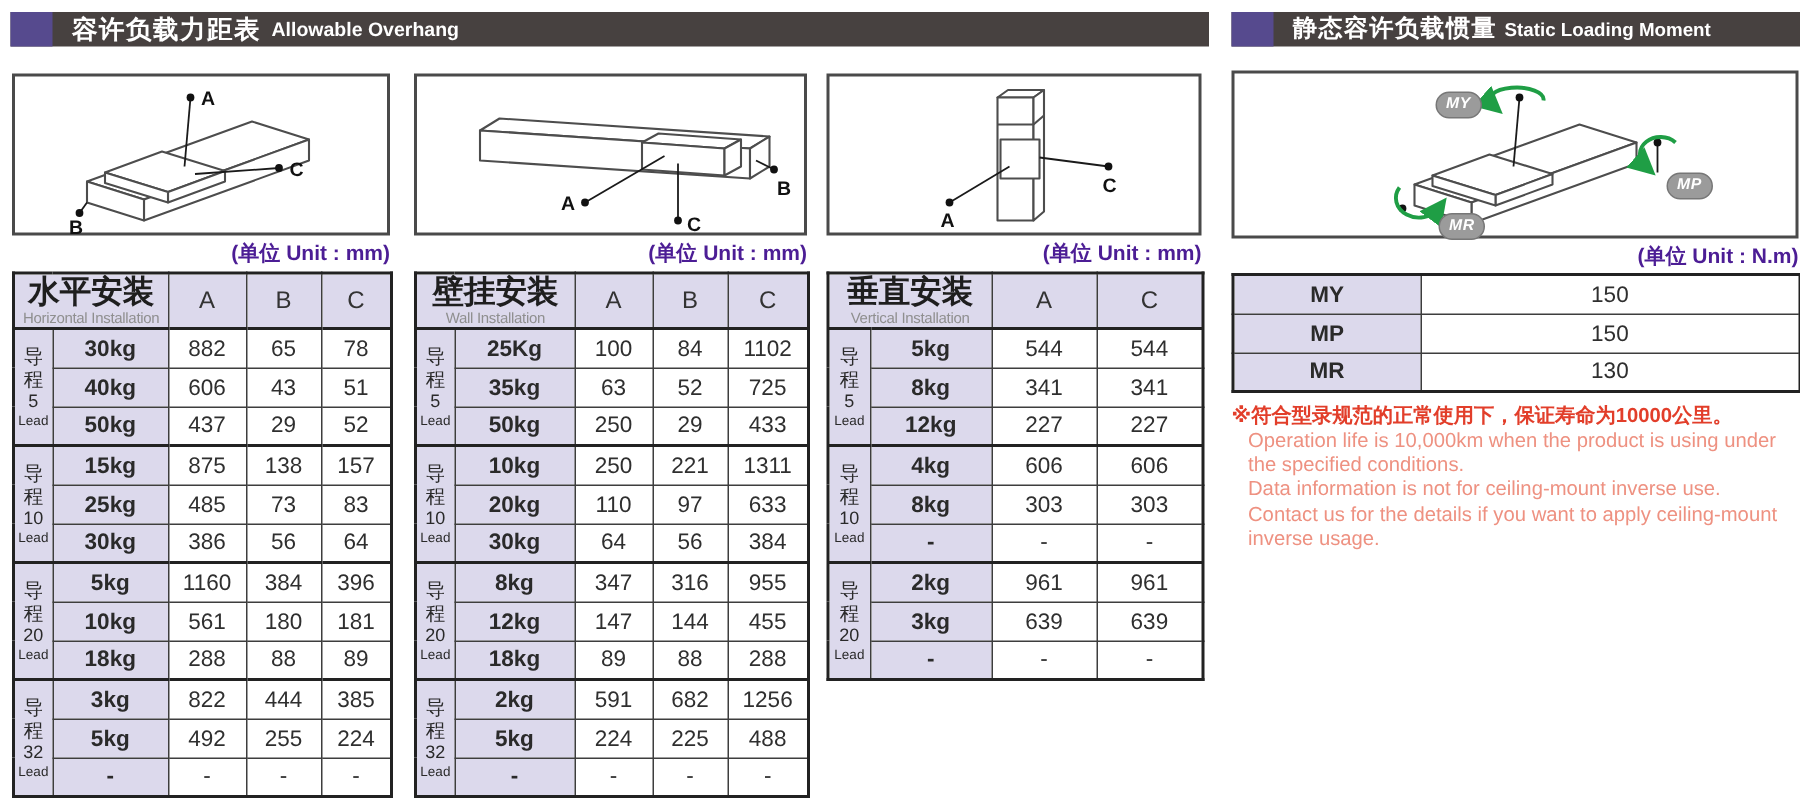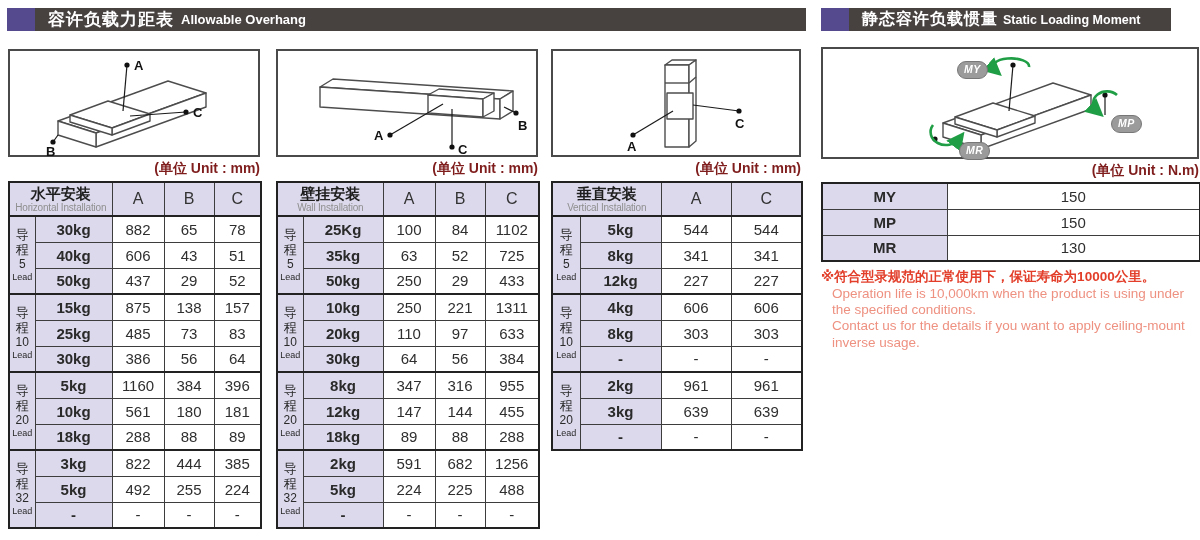--- a/index.html
+++ b/index.html
@@ -2,60 +2,60 @@
 <html><head>
 <meta charset="utf-8">
 <style>
   html,body{margin:0;padding:0;background:#fff;}
   .page{position:relative;width:1200px;height:540px;overflow:hidden;background:#fff;
         font-family:"Liberation Sans","DejaVu Sans",sans-serif;color:#222;padding-left:43px;}
 
   
   .bar{position:absolute;height:23px;background:#474140;display:flex;align-items:center;}
   .bar-left{left:7px;top:8px;width:799px;}
-  .bar-right{left:821px;top:8px;width:350px;}
+  .bar-right{left:821px;top:8px;width:379px;}
   .bar-square{width:28px;height:23px;background:#564a8e;margin-right:13px;flex:0 0 auto;}
   .bar-zh{color:#fff;font-weight:700;font-size:17px;letter-spacing:1px;}
   .bar-en{color:#fff;font-weight:700;font-size:13px;margin-left:7px;}
   .bar-right .bar-zh{font-size:16px;}
   .bar-right .bar-en{font-size:12.5px;margin-left:5px;}
 
   
   .diagram{position:absolute;background:#fff;border:2px solid #4a4a4a;}
   .d1{left:8px;top:49px;width:248px;height:104px;}
   .d2{left:276px;top:49px;width:258px;height:104px;}
   .d3{left:551px;top:49px;width:246px;height:104px;}
   .d4{left:821px;top:47px;width:374px;height:108px;}
   .diagram svg{position:absolute;left:0;top:0;width:100%;height:100%;}
   .pt-label{position:absolute;font-weight:700;font-size:13px;color:#111;line-height:1;}
   .badge{position:absolute;background:#9b9b9b;border:1px solid #777;color:#fff;
          font-weight:700;font-style:italic;font-size:10.5px;line-height:1;
          padding:2px 6px 3px;border-radius:9px;letter-spacing:.5px;}
 
   
-  .unit{position:absolute;text-align:right;font-size:14px;font-weight:600;color:#7f1d1d;}
+  .unit{position:absolute;text-align:right;font-size:14px;font-weight:600;color:#4c1d95;}
   .u1{left:8px;top:160px;width:252px;}
   .u2{left:276px;top:160px;width:262px;}
   .u3{left:551px;top:160px;width:250px;}
   .u4{left:821px;top:162px;width:378px;}
 
   
   .tbl-host{position:absolute;}
   .t1{left:8px;top:181px;width:252px;}
   .t2{left:276px;top:181px;width:238px;}
   .t3{left:551px;top:181px;width:250px;border-radius:12px;}
   .t4{left:821px;top:182px;width:378px;}
   table.data-table{border-collapse:collapse;table-layout:fixed;width:100%;
                    border:2px solid #222;}
   table.data-table th,table.data-table td{border:1px solid #3d3d3d;text-align:center;
                    vertical-align:middle;padding:0;overflow:hidden;}
   table.data-table thead tr{height:34px;}
   table.data-table tbody tr{height:26px;}
   .name-th{background:#dcd9ec;}
-  .name-th .tzh{font-size:15px;font-weight:700;color:#1e1e1e;line-height:1.15;}
+  .name-th .tzh{font-size:21px;font-weight:700;color:#1e1e1e;line-height:1.15;}
   .name-th .ten{font-size:10px;font-weight:400;color:#8f8f8f;letter-spacing:-.2px;line-height:1.1;}
   .col-th{background:#dcd9ec;font-size:16px;font-weight:500;color:#333;}
   .lead-cell{background:#dcd9ec;}
   .lead-cell > div{display:flex;flex-direction:column;align-items:center;justify-content:center;}
   .lead-cell .lz{font-size:13px;line-height:1.2;color:#2a2a2a;}
   .lead-cell .ln{font-size:12px;line-height:1.15;color:#2a2a2a;}
   .lead-cell .le{font-size:9px;line-height:1.3;color:#2a2a2a;}
   .kg-cell{background:#dcd9ec;font-size:15px;color:#2a2a2a;font-weight:bold;}
   .num-cell{background:#fff;font-size:15px;color:#2f2f2f;}
   tr.group-start td{border-top:2px solid #222;}
@@ -559,17 +559,18 @@
       </tbody>
     </table>
   </div>
 
   <div class="notes">
     <div class="note">
       <div class="note-zh">※符合型录规范的正常使用下，保证寿命为10000公里。</div>
       <div class="note-en">Operation life is 10,000km when the product is using under the specified conditions.</div>
     </div>
     <div class="note">
+      <div class="note-en">Data information is not for ceiling-mount inverse use.</div>
       <div class="note-en">Contact us for the details if you want to apply ceiling-mount inverse usage.</div>
     </div>
   </div>
 
 </div>
 
 </body></html>

